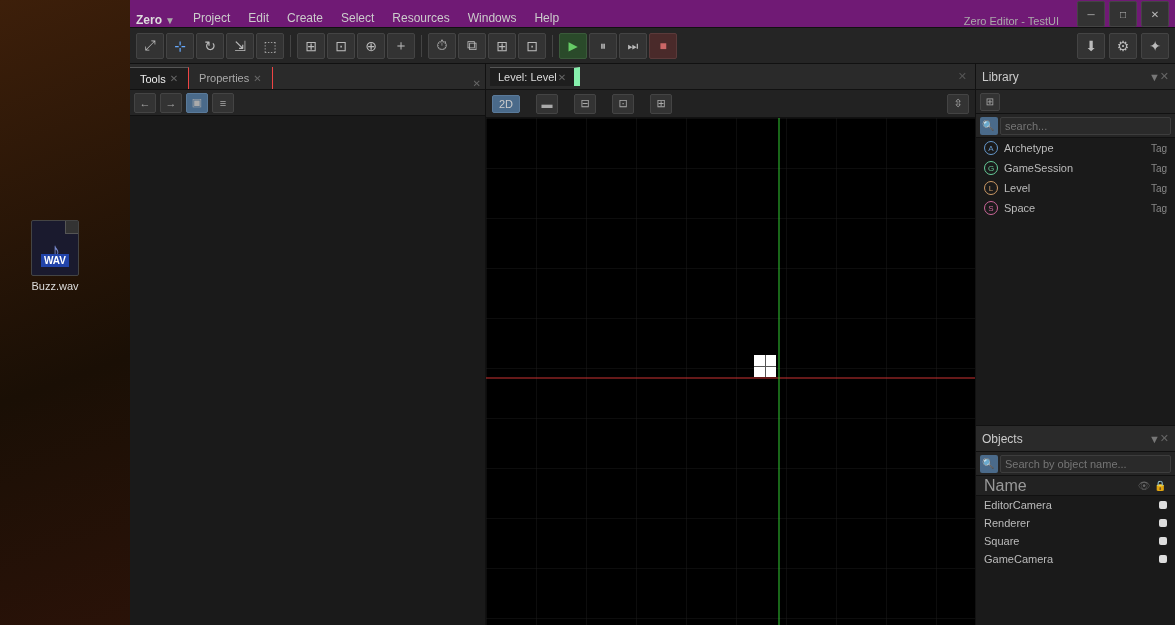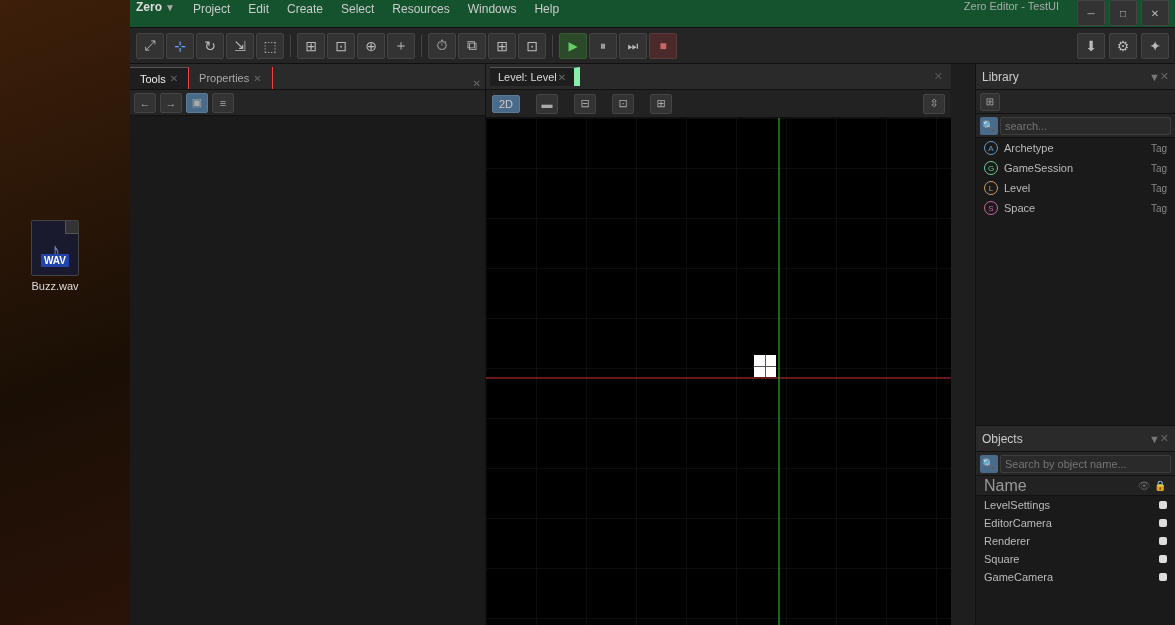--- a/index.html
+++ b/index.html
@@ -83,23 +83,23 @@
       width: 1045px;
       height: 625px;
       background: #1e1e1e;
       display: flex;
       flex-direction: column;
     }
 
     
     .menubar {
       height: 28px;
-      background: #14532d;
-      display: flex;
-      align-items: flex-start;
+      background: #701a75;
+      display: flex;
+      align-items: flex-end;
       padding: 0 6px;
       gap: 2px;
       border-bottom: 1px solid #111;
       flex-shrink: 0;
     }
     .menubar-brand {
       display: flex;
       align-items: center;
       gap: 3px;
       margin-right: 8px;
@@ -361,21 +361,20 @@
     }
 
     
     .right-panels {
       width: 200px;
       display: flex;
       flex-direction: column;
       border-left: 1px solid #111;
       flex-shrink: 0;
       background: #1e1e1e;
-      margin-left: 24px;
     }
 
     .library-header {
       height: 26px;
       background: #2a2a2a;
       display: flex;
       align-items: center;
       padding: 0 6px;
       border-bottom: 1px solid #111;
       flex-shrink: 0;
@@ -770,24 +769,20 @@
           <input class="objects-search-input" type="text" placeholder="Search by object name..." style="">
         </div>
         <div class="obj-header-row">
           <span class="obj-header-name">Name</span>
           <div class="obj-header-icons">
             <span class="obj-header-icon">👁</span>
             <span class="obj-header-icon">🔒</span>
           </div>
         </div>
         <div class="objects-list">
-          <div class="obj-item">
-            <span class="obj-item-name">LevelSettings</span>
-            <div class="obj-item-dot white"></div>
-          </div>
           <div class="obj-item">
             <span class="obj-item-name">EditorCamera</span>
             <div class="obj-item-dot white"></div>
           </div>
           <div class="obj-item">
             <span class="obj-item-name">Renderer</span>
             <div class="obj-item-dot white"></div>
           </div>
           <div class="obj-item">
             <span class="obj-item-name">Square</span>

